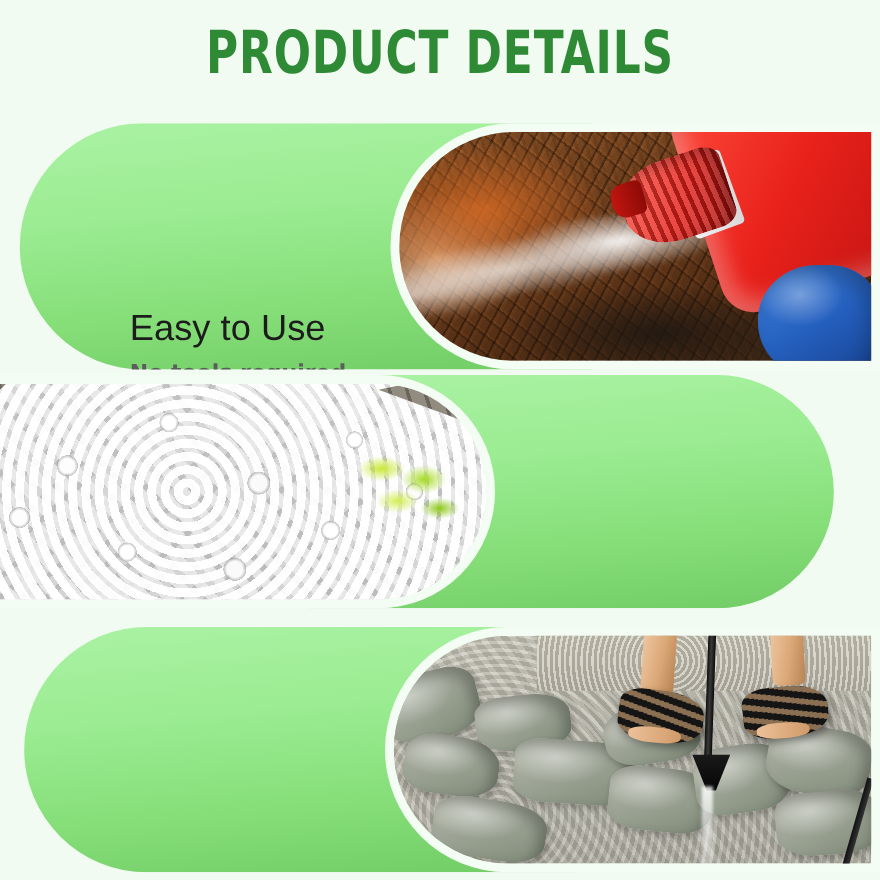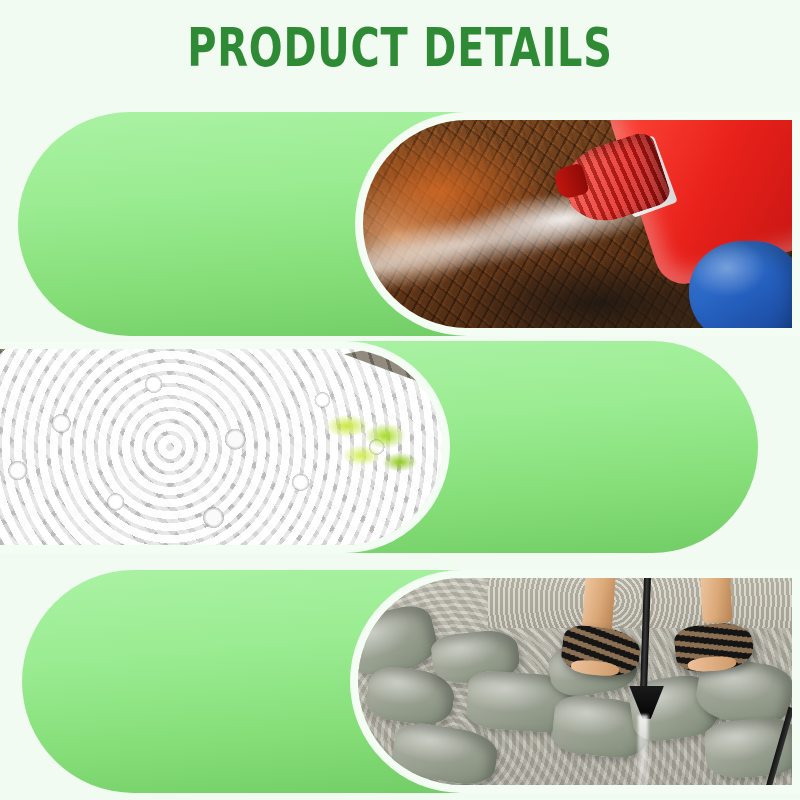--- a/index.html
+++ b/index.html
@@ -307,20 +307,25 @@
       <div class="mulch"></div>
       <div class="spray-mist"></div>
       <div class="bottle-body"></div>
       <div class="bottle-white"></div>
       <div class="nozzle"></div>
       <div class="nozzle-tip"></div>
       <div class="glove"></div>
     </div>
   </div>
 
+  <div class="text-block" id="t1">
+    <div class="head">Easy to Use</div>
+    <div class="sub">No tools required,
+quick application</div>
+  </div>
 </div>
 
 <div class="card" id="card2">
 
   <div class="pill"></div>
 
   <div class="photo-frame">
     <div class="photo">
       <div class="gravel"></div>
       <div class="deck"></div>

